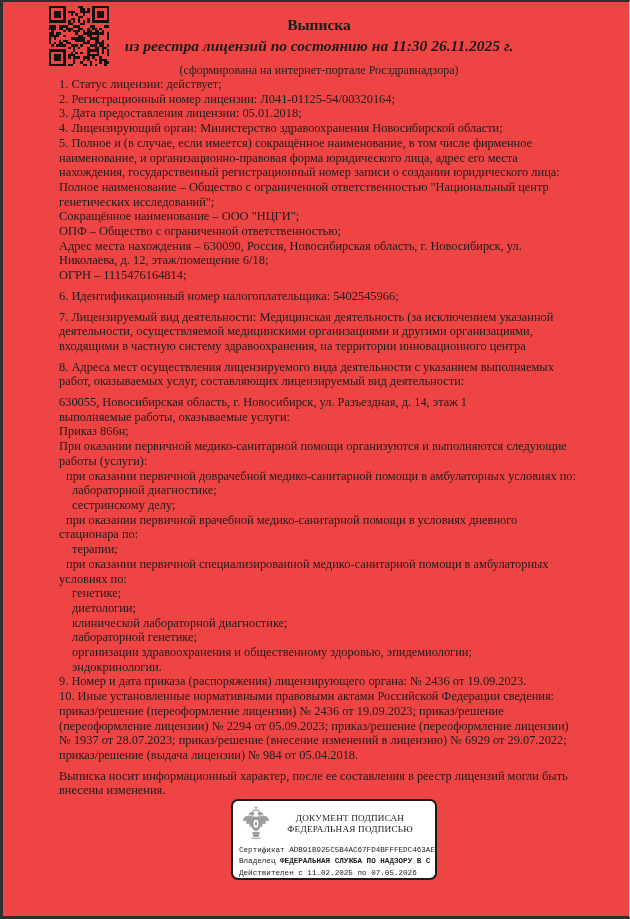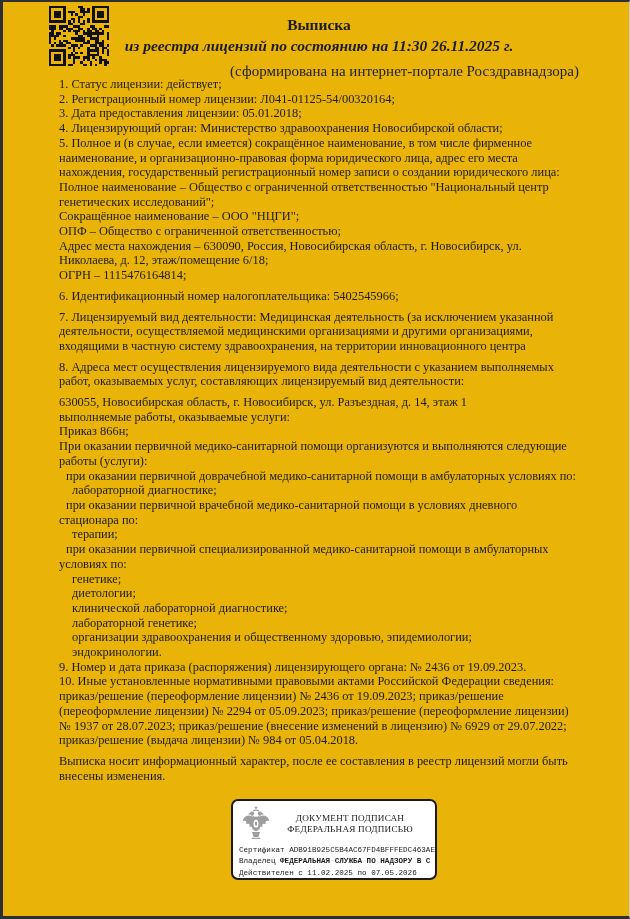--- a/index.html
+++ b/index.html
@@ -1,27 +1,27 @@
 <!DOCTYPE html>
 <html><head>
 <meta charset="utf-8">
 <style>
   html,body{margin:0;padding:0;background:#fff;}
   .page{
-    position:relative;width:630px;height:919px;background:#eab308;
+    position:relative;width:630px;height:919px;background:#ef4444;
     font-family:"Liberation Serif", serif;color:#1c1c1c;
     border-left:3px solid #2f2f2f;border-top:2px solid #2f2f2f;
     border-bottom:3px solid #2f2f2f;border-right:1px solid #c9c9c9;
     box-sizing:border-box;overflow:hidden;
   }
   .qr{position:absolute;left:46px;top:4px;width:60px;height:60px;}
   .header{position:absolute;left:56px;right:50px;top:13px;text-align:center;}
   .title{font-weight:bold;font-size:15.5px;line-height:20px;}
   .subtitle{font-weight:bold;font-size:15.5px;line-height:21px;font-style:italic;}
-  .note{text-align:right;font-size:15px;margin-top:7px;color:#222;}
+  .note{text-align:center;font-size:12px;margin-top:7px;color:#222;}
   .doc-body{position:absolute;left:56px;top:75px;width:526px;font-size:12.4px;line-height:14.7px;}
   .line{white-space:nowrap;}
   .line.gap{margin-top:6px;}
   .line.ind1{padding-left:7px;}
   .line.ind2{padding-left:13px;}
   .stamp{
     position:absolute;left:228px;top:797px;width:206px;height:81px;
     border:2px solid #1b1b1b;border-radius:7px;background:#fff;
     box-sizing:border-box;overflow:hidden;padding:5px 6px 4px 6px;
   }
@@ -377,20 +377,21 @@
       <div class="line">входящими в частную систему здравоохранения, на территории инновационного центра</div>
       <div class="line gap">8. Адреса мест осуществления лицензируемого вида деятельности с указанием выполняемых</div>
       <div class="line">работ, оказываемых услуг, составляющих лицензируемый вид деятельности:</div>
       <div class="line gap">630055, Новосибирская область, г. Новосибирск, ул. Разъездная, д. 14, этаж 1</div>
       <div class="line">выполняемые работы, оказываемые услуги:</div>
       <div class="line">Приказ 866н;</div>
       <div class="line">При оказании первичной медико-санитарной помощи организуются и выполняются следующие</div>
       <div class="line">работы (услуги):</div>
       <div class="line ind1">при оказании первичной доврачебной медико-санитарной помощи в амбулаторных условиях по:</div>
       <div class="line ind2">лабораторной диагностике;</div>
+      <div class="line ind2">сестринскому делу;</div>
       <div class="line ind1">при оказании первичной врачебной медико-санитарной помощи в условиях дневного</div>
       <div class="line">стационара по:</div>
       <div class="line ind2">терапии;</div>
       <div class="line ind1">при оказании первичной специализированной медико-санитарной помощи в амбулаторных</div>
       <div class="line">условиях по:</div>
       <div class="line ind2">генетике;</div>
       <div class="line ind2">диетологии;</div>
       <div class="line ind2">клинической лабораторной диагностике;</div>
       <div class="line ind2">лабораторной генетике;</div>
       <div class="line ind2">организации здравоохранения и общественному здоровью, эпидемиологии;</div>

